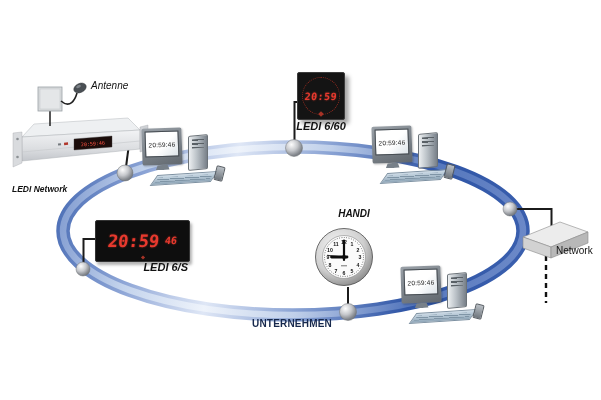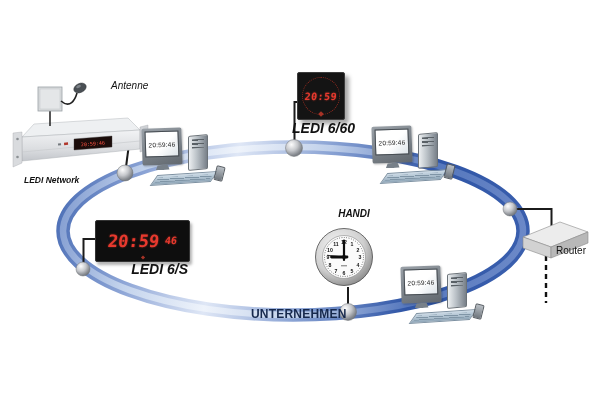--- a/index.html
+++ b/index.html
@@ -2,28 +2,28 @@
 <html><head>
 <meta charset="utf-8">
 <style>
   html,body{margin:0;padding:0;background:#fff;}
   .stage{position:relative;width:601px;height:400px;background:#ffffff;overflow:hidden;
          font-family:"Liberation Sans",sans-serif;}
   .stage svg{position:absolute;left:0;top:0;}
 
   
   .lbl{position:absolute;color:#121212;white-space:nowrap;}
-  .lbl.it{font-style:italic;font-weight:700;font-size:14px;}
-  .lbl.antenne{left:91px;top:80px;font-style:italic;font-weight:400;font-size:10px;margin-left:20px;}
-  .lbl.rack{left:12px;top:175px;font-size:8.5px;margin-left:12px;}
+  .lbl.it{font-style:italic;font-weight:700;font-size:11px;}
+  .lbl.antenne{left:91px;top:80px;font-style:italic;font-weight:400;font-size:10px;}
+  .lbl.rack{left:12px;top:184px;font-size:8.5px;}
   .lbl.c660{left:292px;top:120px;width:58px;text-align:center;}
   .lbl.c6s{left:126px;top:261px;width:62px;text-align:right;font-style:italic;}
   .lbl.handi{left:327px;top:208px;width:54px;text-align:center;font-size:10px;}
   .lbl.router{left:556px;top:245px;font-size:10px;font-weight:400;}
-  .lbl.ring{left:251px;top:307px;width:82px;text-align:center;font-size:12px;
+  .lbl.ring{left:251px;top:318px;width:82px;text-align:center;font-size:10px;
             font-weight:700;color:#17294d;letter-spacing:.2px;}
 
   
   .clock660{position:absolute;left:297px;top:72px;width:46px;height:46px;background:#141414;
             border:1px solid #3c3c3c;border-radius:2px;box-shadow:4px 4px 4px rgba(0,0,0,.35);}
   .clock660 .secring{position:absolute;inset:4px;border:1.5px dotted #8f2a1f;border-radius:50%;}
   .clock660 .digits{position:absolute;inset:0;display:flex;align-items:center;justify-content:center;
             font-family:"DejaVu Sans Mono",monospace;font-weight:700;font-size:10px;color:#e8392e;
             transform:skewX(-6deg);text-shadow:0 0 2px rgba(255,70,50,.55);letter-spacing:.5px;}
   .clock660 .logo{position:absolute;left:50%;bottom:3px;width:4px;height:4px;background:#a63327;
@@ -228,16 +228,16 @@
     </div>
     <div class="pc-keyboard"></div>
     <div class="pc-remote"></div>
   </div>
 
   <div class="lbl antenne">Antenne</div>
   <div class="lbl it rack">LEDI Network</div>
   <div class="lbl it c660">LEDI 6/60</div>
   <div class="lbl it c6s">LEDI 6/S</div>
   <div class="lbl it handi">HANDI</div>
-  <div class="lbl router">Router</div>
+  <div class="lbl router">Network</div>
   <div class="lbl ring">UNTERNEHMEN</div>
 
 </div>
 
 </body></html>

